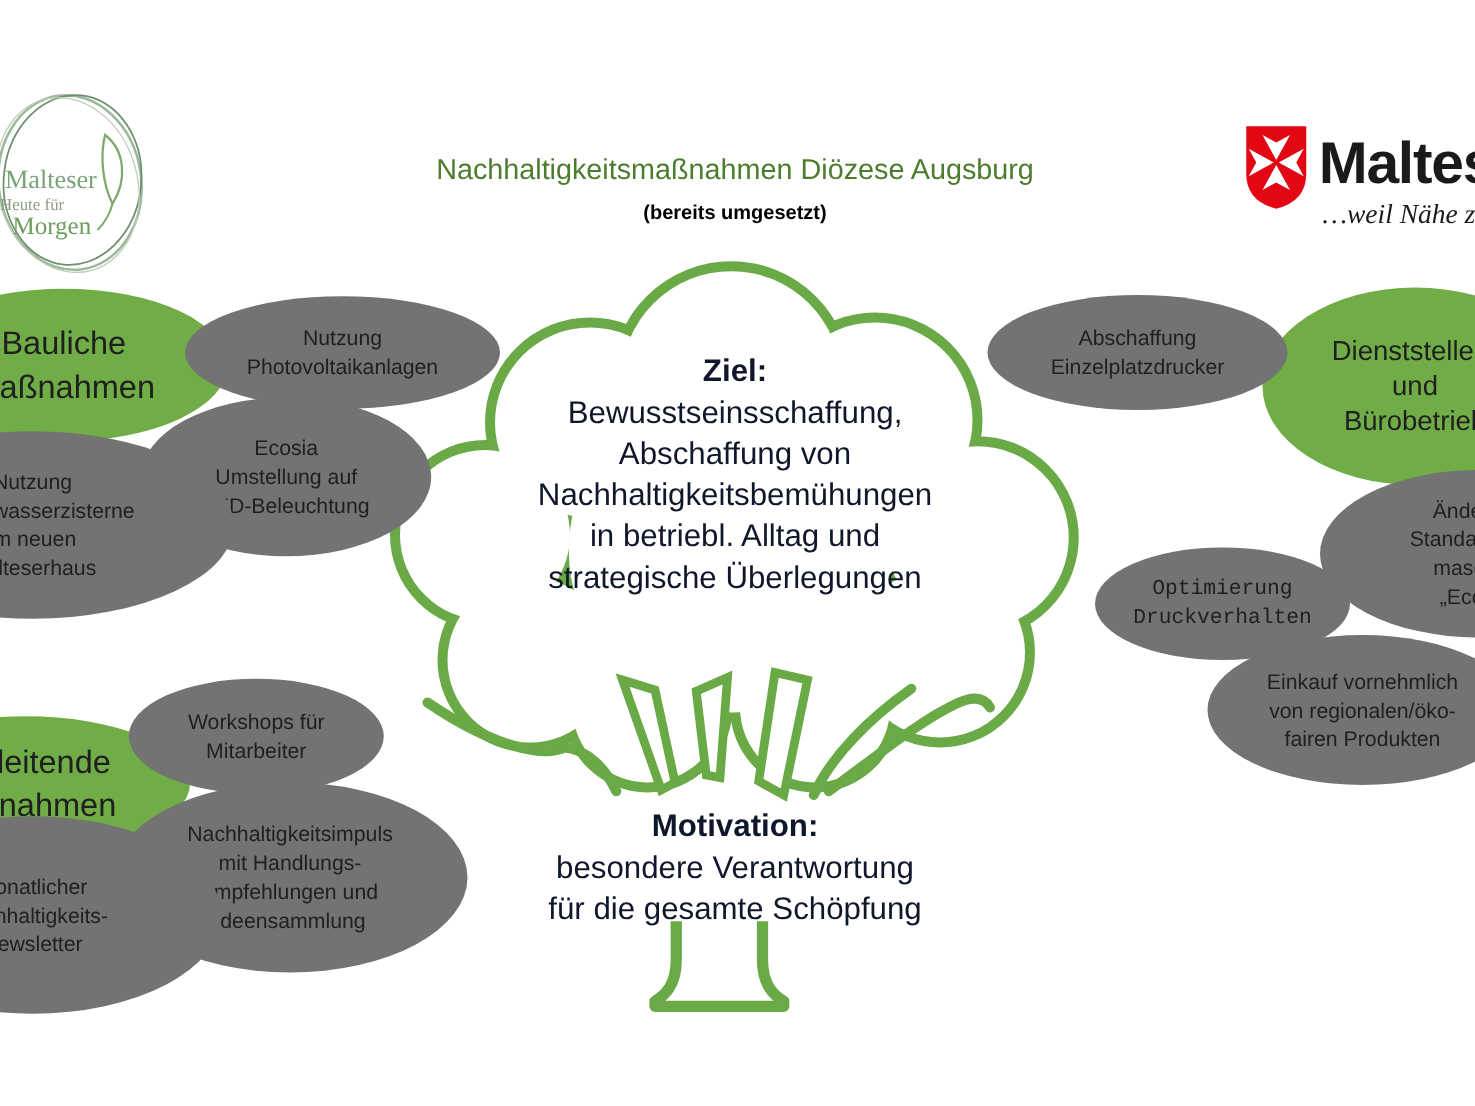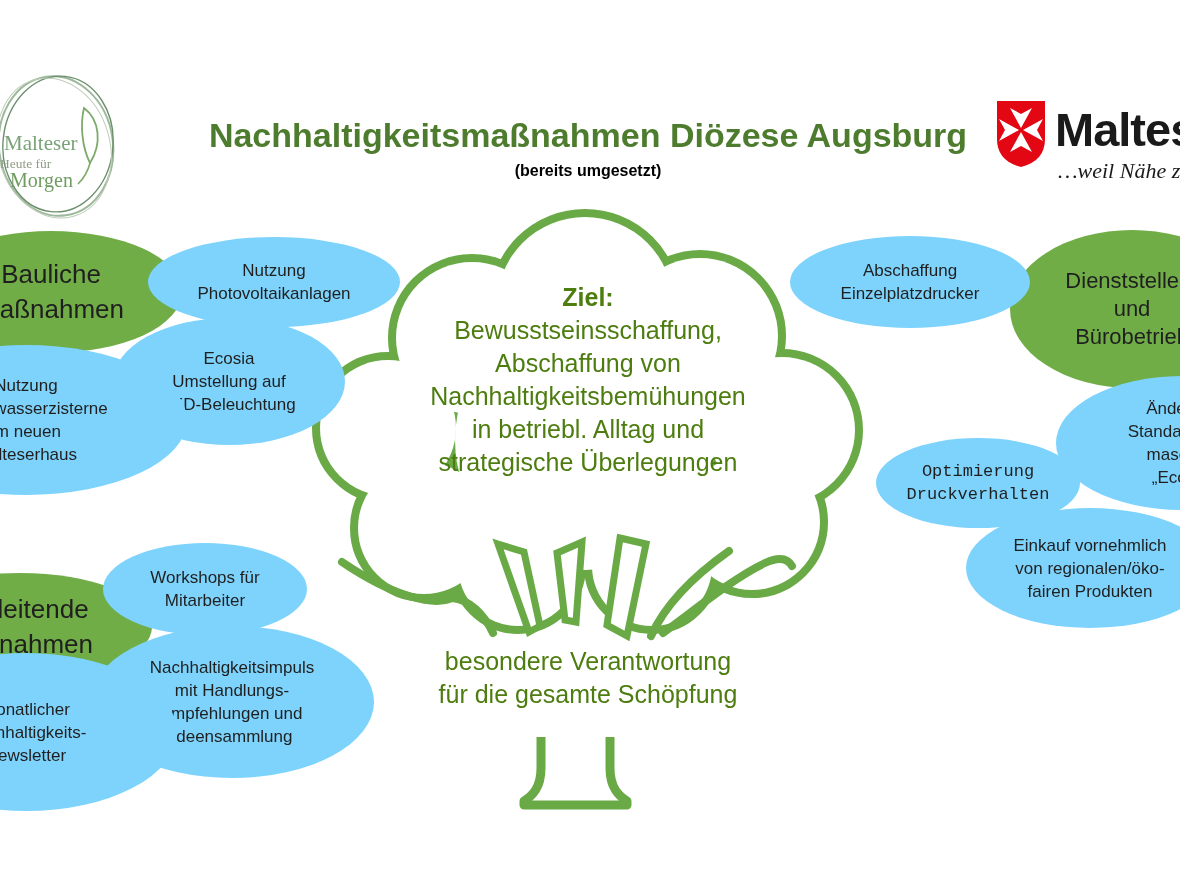--- a/index.html
+++ b/index.html
@@ -2,48 +2,48 @@
 <html><head>
 <meta charset="utf-8">
 <style>
   html,body{margin:0;padding:0;background:#ffffff;}
   .canvas{
     position:relative;width:1180px;height:885px;background:#ffffff;
     overflow:hidden;font-family:"Liberation Sans",sans-serif;
   }
   
   .header{position:absolute;left:188px;top:120px;width:800px;text-align:center;z-index:3;}
-  .title{font-size:34px;font-weight:bold;color:#4e7c2e;line-height:30px;}
+  .title{font-size:23px;font-weight:normal;color:#4e7c2e;line-height:30px;}
   .subtitle{font-size:16px;font-weight:bold;color:#000000;line-height:24px;margin-top:9px;}
   
   .logo-left{position:absolute;left:-4px;top:70px;width:130px;height:152px;z-index:3;}
   
   .logo-right{position:absolute;left:993px;top:96px;width:420px;height:110px;z-index:3;}
   .logo-right .shield{position:absolute;left:2px;top:3px;}
   .logo-right .brand{
     position:absolute;left:62px;top:6px;font-size:47px;font-weight:bold;color:#1a1a1a;
     letter-spacing:-1px;white-space:nowrap;
   }
   .logo-right .tagline{
     position:absolute;left:65px;top:62px;font-family:"Liberation Serif",serif;
     font-style:italic;font-size:22px;color:#1a1a1a;white-space:nowrap;
   }
   
   .tree-svg{position:absolute;left:0;top:0;z-index:0;}
-  .tree-text{position:absolute;z-index:2;text-align:center;color:#4d7c0f;}
+  .tree-text{position:absolute;z-index:2;text-align:center;color:#0f172a;}
   .ziel{left:388px;top:281px;width:400px;}
   .motivation{left:388px;top:645px;width:400px;}
   .tree-heading{font-size:25px;font-weight:bold;line-height:33px;}
   .tree-body{font-size:25px;line-height:33px;white-space:pre-line;}
   
   .bubble{
     position:absolute;border-radius:50%;display:flex;align-items:center;justify-content:center;
     text-align:center;white-space:pre-line;color:#1f1f1f;z-index:1;
   }
-  .measure{background:#7dd3fc;font-size:17px;line-height:23px;text-align:center;}
+  .measure{background:#737373;font-size:17px;line-height:23px;text-align:center;}
   .category{background:#70ad47;font-size:26px;line-height:35px;}
   .b-bauliche{left:-80px;top:231px;width:262px;height:122px;}
   .b-photovoltaik{left:148px;top:237px;width:252px;height:90px;}
   .b-led{left:113px;top:318px;width:232px;height:127px;}
   .b-zisterne{left:-135px;top:345px;width:322px;height:150px;}
   .b-begleitende{left:-112px;top:573px;width:264px;height:108px;}
   .b-workshops{left:103px;top:543px;width:204px;height:92px;}
   .b-impuls{left:90px;top:626px;width:284px;height:152px;}
   .b-newsletter{left:-125px;top:653px;width:302px;height:158px;}
   .b-abschaffung{left:790px;top:236px;width:240px;height:92px;}
@@ -133,20 +133,21 @@
 
   <div class="tree-text ziel">
     <div class="tree-heading">Ziel:</div>
     <div class="tree-body">Bewusstseinsschaffung,
 Abschaffung von
 Nachhaltigkeitsbemühungen
 in betriebl. Alltag und
 strategische Überlegungen</div>
   </div>
   <div class="tree-text motivation">
+    <div class="tree-heading">Motivation:</div>
     <div class="tree-body">besondere Verantwortung
 für die gesamte Schöpfung</div>
   </div>
 
   <div class="bubble category b-bauliche">Bauliche
 Maßnahmen</div>
   <div class="bubble category b-begleitende">Begleitende
 Maßnahmen</div>
   <div class="bubble category b-dienststellen">Dienststellen-
 und

